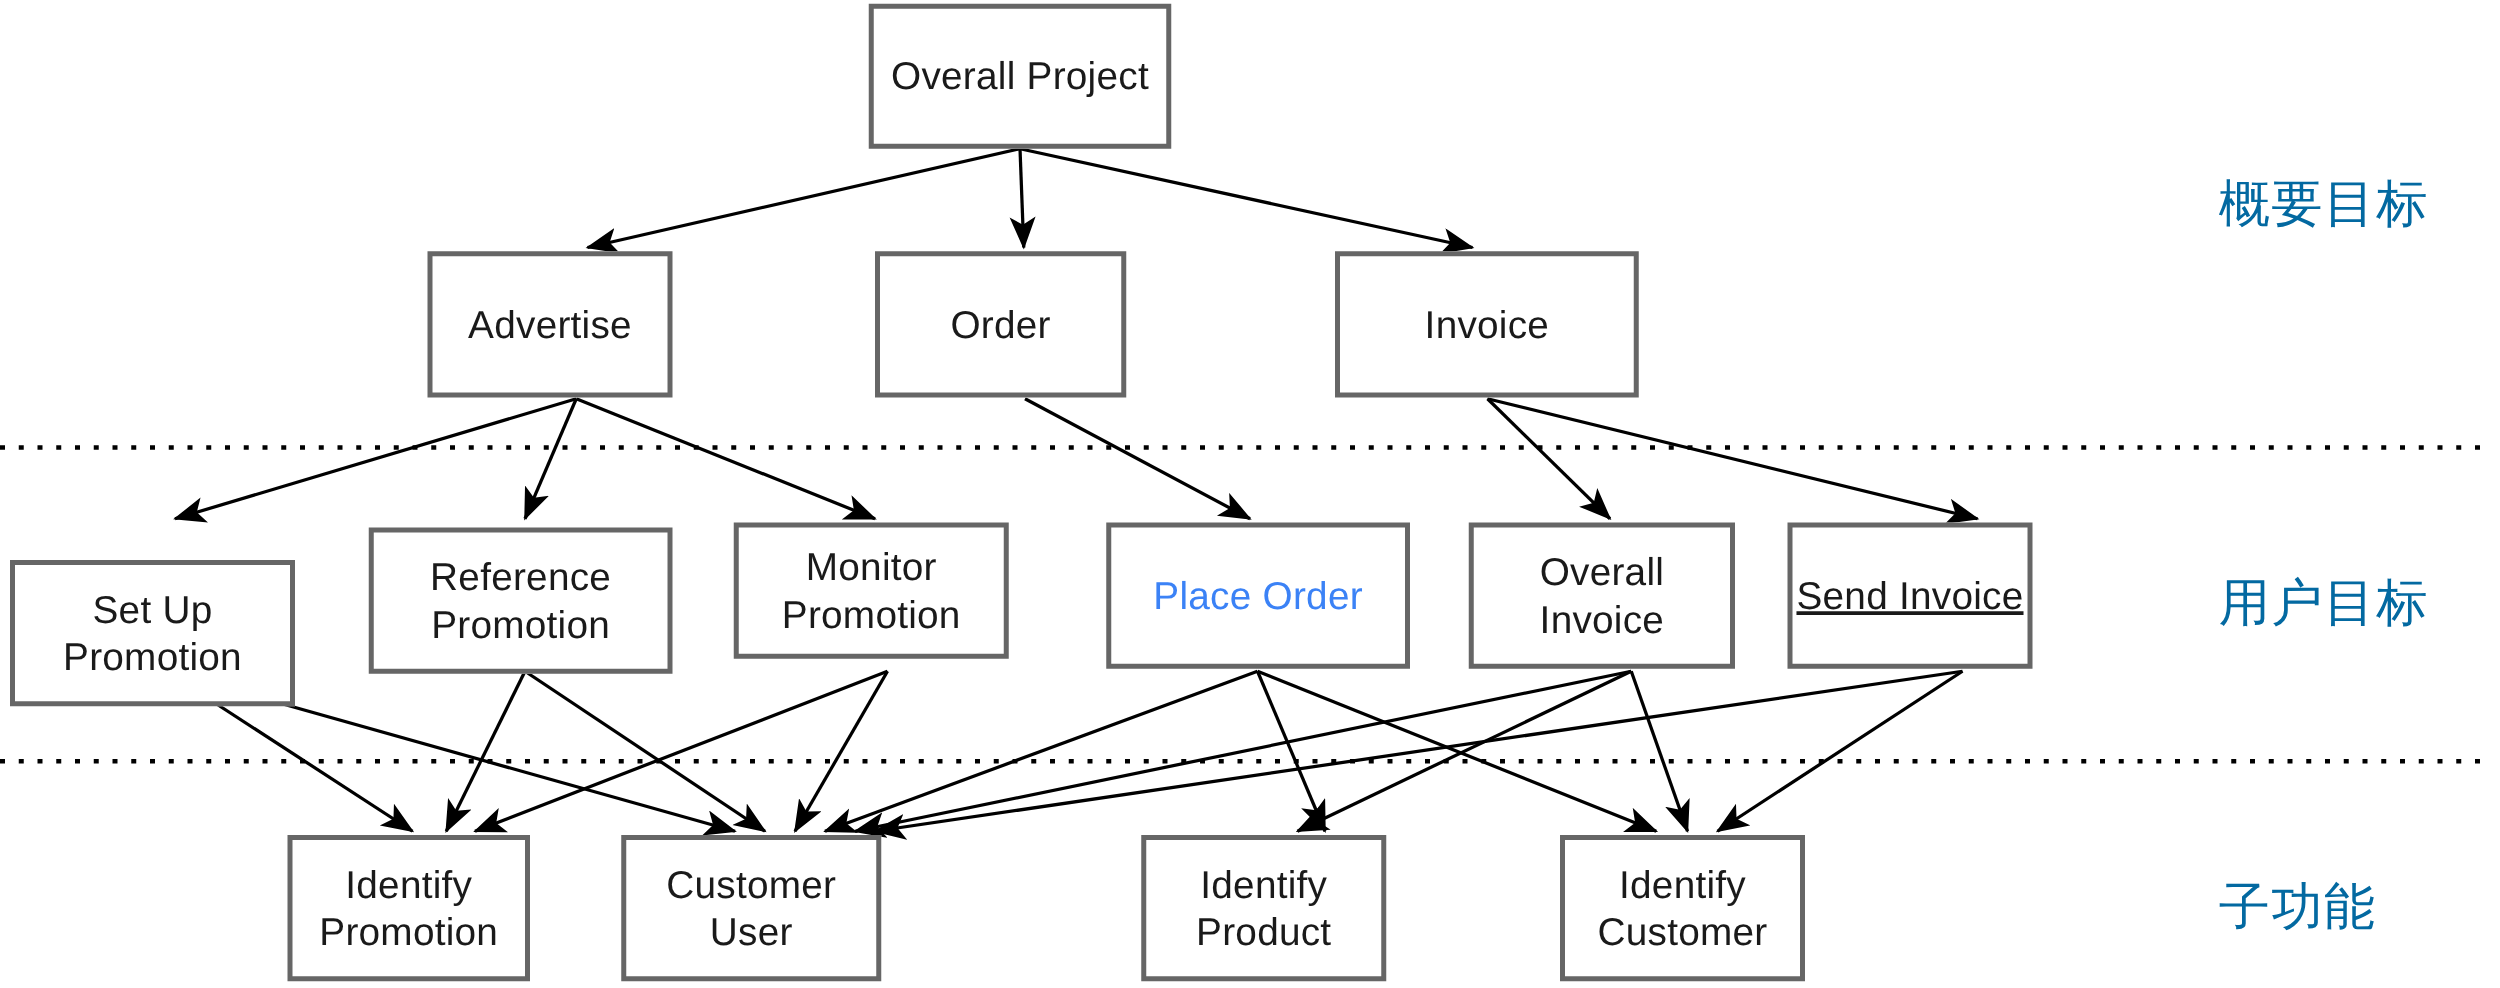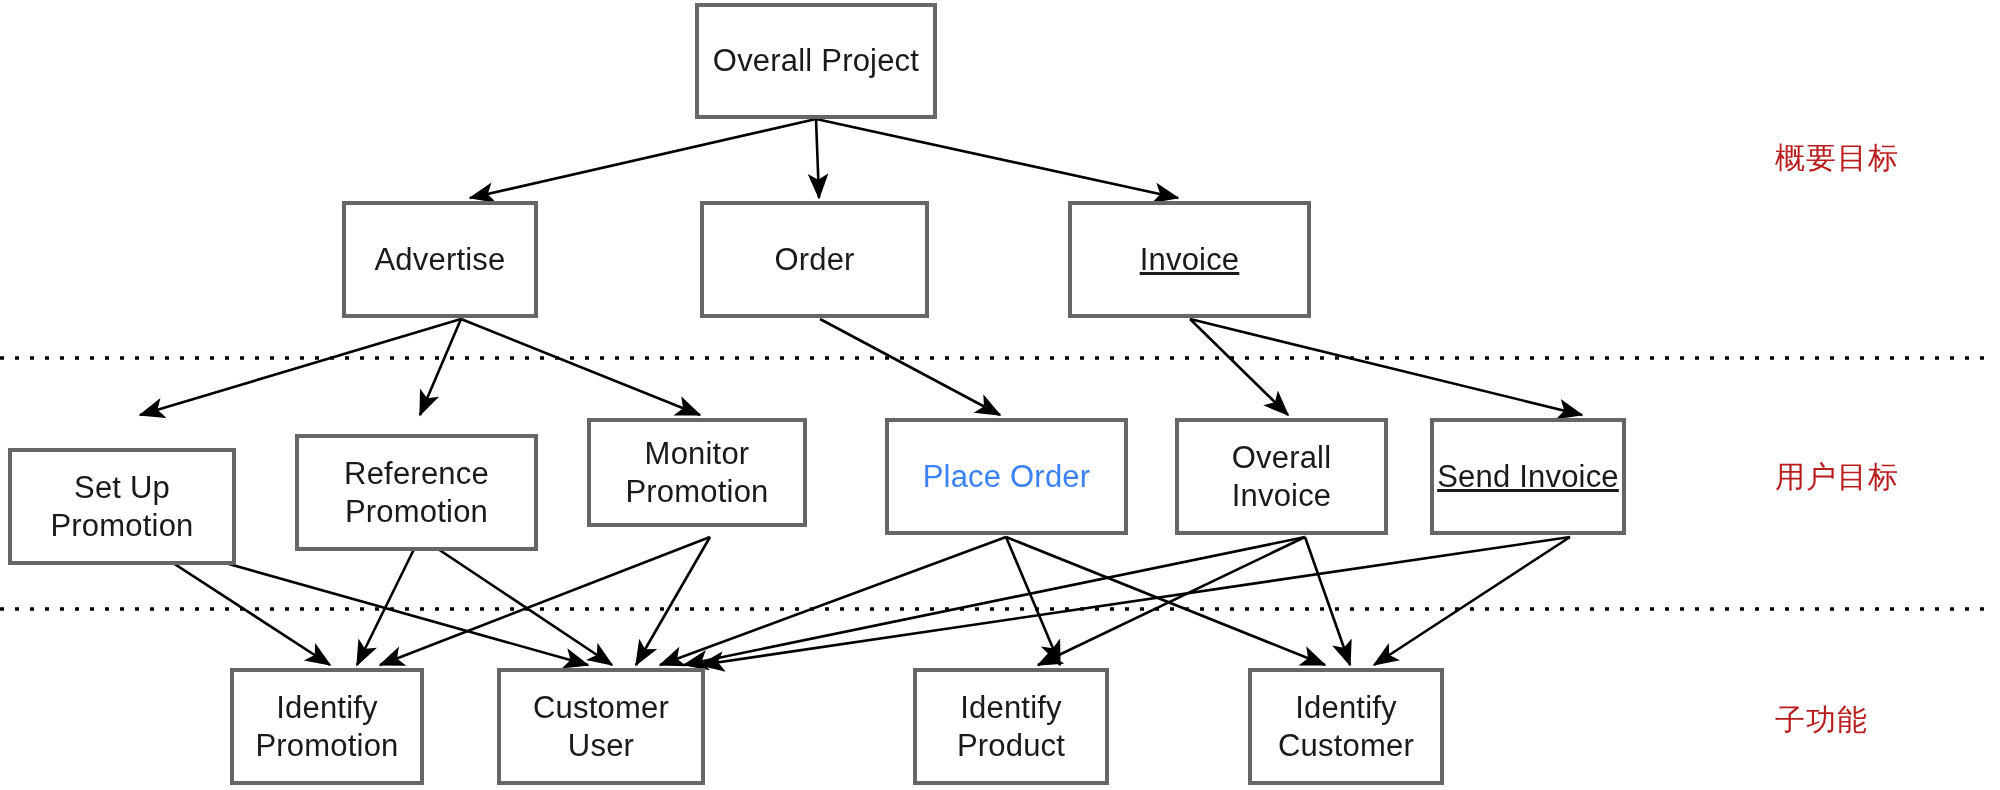--- a/index.html
+++ b/index.html
@@ -35,22 +35,22 @@
     text-align: center;
     color: #1a1a1a;
     font-size: 31px;
     font-weight: 400;
     line-height: 1.22;
     letter-spacing: 0.2px;
     white-space: pre-line;
   }
   .lane-label {
     position: absolute;
-    color: #b91c1c;
-    font-size: 30px;
+    color: #0369a1;
+    font-size: 41px;
     line-height: 1;
     letter-spacing: 1px;
     white-space: nowrap;
   }
 </style>
 </head>
 <body>
 
 <div id="stage">
 
@@ -87,25 +87,25 @@
         <line x1="1305" y1="537" x2="1038" y2="665" stroke="#000000" stroke-width="2.6" marker-end="url(#arrowhead)"></line>
         <line x1="1305" y1="537" x2="1350" y2="665" stroke="#000000" stroke-width="2.6" marker-end="url(#arrowhead)"></line>
         <line x1="1570" y1="537" x2="700" y2="665" stroke="#000000" stroke-width="2.6" marker-end="url(#arrowhead)"></line>
         <line x1="1570" y1="537" x2="1374" y2="665" stroke="#000000" stroke-width="2.6" marker-end="url(#arrowhead)"></line>
       </g>
   </svg>
 
   <div id="node-layer">
       <div class="node-box" style="left: 695px; top: 3px; width: 242px; height: 116px; border-color: rgb(102, 102, 102); color: rgb(26, 26, 26); text-align: center;">Overall Project</div>
       <div class="node-box" style="left: 342px; top: 201px; width: 196px; height: 117px; border-color: rgb(102, 102, 102); color: rgb(26, 26, 26);">Advertise</div>
-      <div class="node-box" style="left: 700px; top: 201px; width: 229px; height: 117px; border-color: rgb(102, 102, 102); color: rgb(26, 26, 26);">Order</div>
-      <div class="node-box" style="left: 1068px; top: 201px; width: 243px; height: 117px; border-color: rgb(102, 102, 102); color: rgb(26, 26, 26); text-decoration: underline;">Invoice</div>
+      <div class="node-box" style="left: 700px; top: 201px; width: 201px; height: 117px; border-color: rgb(102, 102, 102); color: rgb(26, 26, 26);">Order</div>
+      <div class="node-box" style="left: 1068px; top: 201px; width: 243px; height: 117px; border-color: rgb(102, 102, 102); color: rgb(26, 26, 26);">Invoice</div>
       <div class="node-box" style="left: 8px; top: 418px; width: 228px; height: 117px; border-color: rgb(102, 102, 102); color: rgb(26, 26, 26); margin-top: 30px;">Set Up
 Promotion</div>
-      <div class="node-box" style="left: 295px; top: 434px; width: 243px; height: 117px; border-color: rgb(102, 102, 102); color: rgb(26, 26, 26);">Reference
+      <div class="node-box" style="left: 295px; top: 422px; width: 243px; height: 117px; border-color: rgb(102, 102, 102); color: rgb(26, 26, 26);">Reference
 Promotion</div>
       <div class="node-box" style="left: 587px; top: 418px; width: 220px; height: 109px; border-color: rgb(102, 102, 102); color: rgb(26, 26, 26);">Monitor
 Promotion</div>
       <div class="node-box" style="left: 885px; top: 418px; width: 243px; height: 117px; border-color: rgb(102, 102, 102); color: #3b82f6; text-align: center;">Place Order</div>
       <div class="node-box" style="left: 1175px; top: 418px; width: 213px; height: 117px; border-color: rgb(102, 102, 102); color: rgb(26, 26, 26);">Overall Invoice</div>
       <div class="node-box" style="left: 1430px; top: 418px; width: 196px; height: 117px; border-color: rgb(102, 102, 102); color: rgb(26, 26, 26); text-decoration: underline;">Send Invoice</div>
       <div class="node-box" style="left: 230px; top: 668px; width: 194px; height: 117px; border-color: rgb(102, 102, 102); color: rgb(26, 26, 26);">Identify
 Promotion</div>
       <div class="node-box" style="left: 497px; top: 668px; width: 208px; height: 117px; border-color: rgb(102, 102, 102); color: rgb(26, 26, 26);">Customer User</div>
       <div class="node-box" style="left: 913px; top: 668px; width: 196px; height: 117px; border-color: rgb(102, 102, 102); color: rgb(26, 26, 26);">Identify

